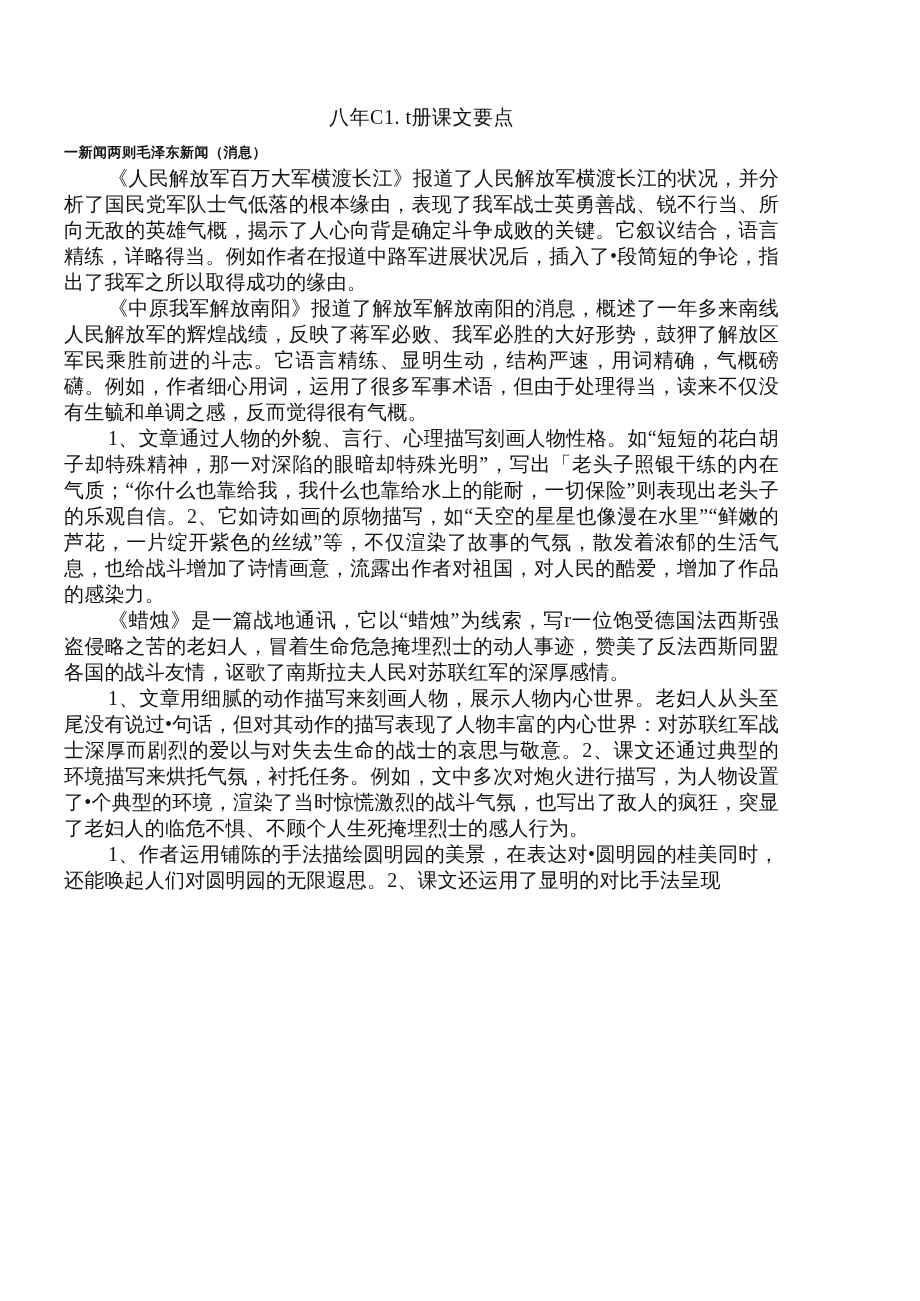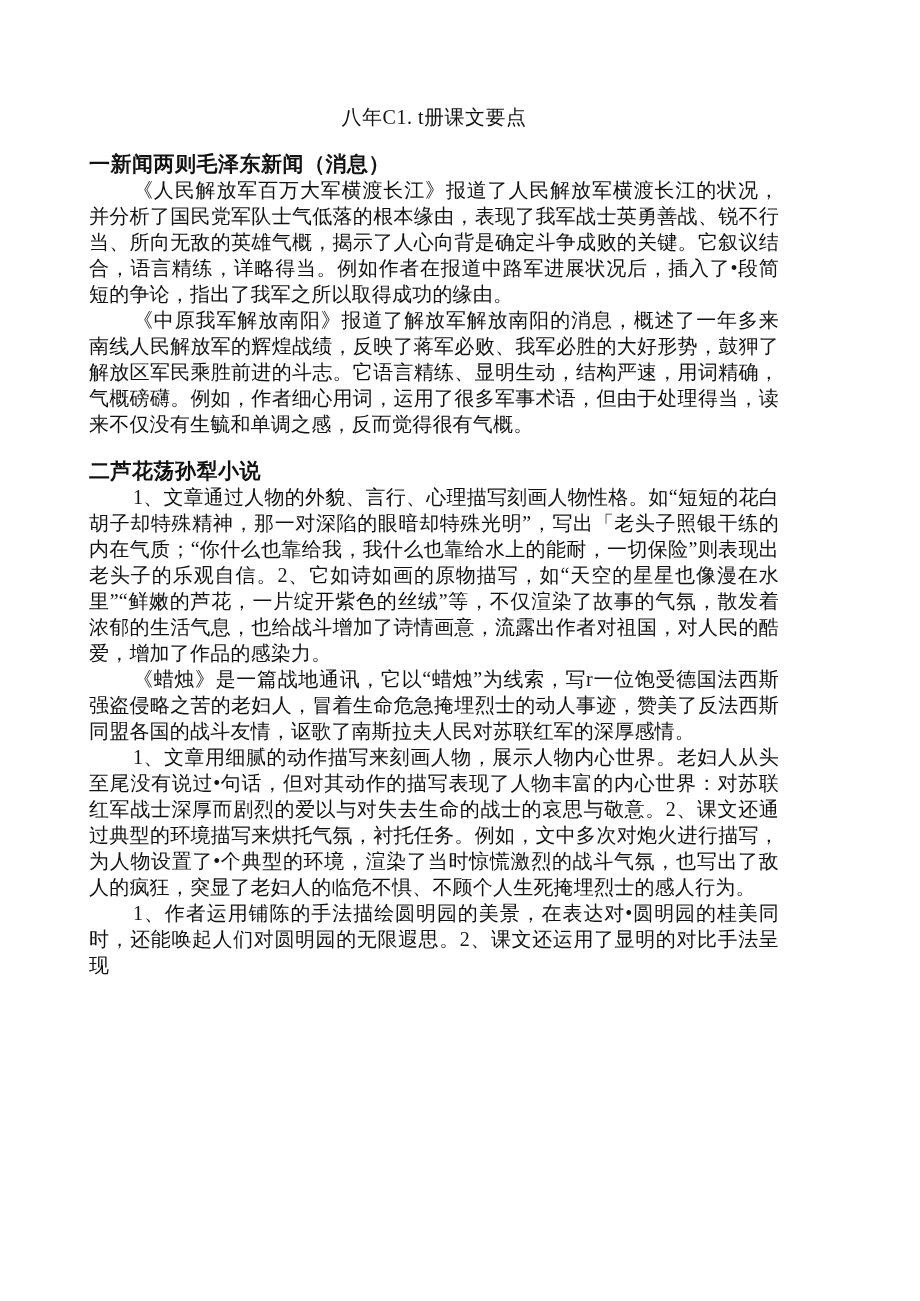--- a/index.html
+++ b/index.html
@@ -11,36 +11,36 @@
     width: 920px;
     height: 1301px;
     position: relative;
     overflow: hidden;
     font-family: "Liberation Serif", "DejaVu Serif", serif;
     color: #121212;
   }
   .page {
     box-sizing: border-box;
     width: 856px;
-    padding: 104px 77px 40px 89px;
+    padding: 104px 77px 40px 64px;
   }
   .doc-title {
     text-align: center;
     font-size: 20px;
     line-height: 26px;
     font-weight: normal;
     margin: 0;
     letter-spacing: 0.5px;
   }
   .sec-heading {
     font-family: "Liberation Sans", "DejaVu Sans", sans-serif;
     font-weight: bold;
-    font-size: 21px;
+    font-size: 14px;
     line-height: 26px;
-    margin: 21px 0 0 0;
+    margin: 9px 0 0 0;
     letter-spacing: 0.5px;
   }
   .body-para {
     font-size: 20px;
     line-height: 26px;
     margin: 0;
     text-align: justify;
     text-justify: inter-character;
     text-indent: 2.2em;
     letter-spacing: 0.2px;
@@ -50,21 +50,20 @@
 <body>
 
 <div class="page">
 
   <div class="doc-title">八年C1. t册课文要点</div>
 
   <h2 class="sec-heading">一新闻两则毛泽东新闻（消息）</h2>
   <p class="body-para">《人民解放军百万大军横渡长江》报道了人民解放军横渡长江的状况，并分析了国民党军队士气低落的根本缘由，表现了我军战士英勇善战、锐不行当、所向无敌的英雄气概，揭示了人心向背是确定斗争成败的关键。它叙议结合，语言精练，详略得当。例如作者在报道中路军进展状况后，插入了•段简短的争论，指出了我军之所以取得成功的缘由。</p>
   <p class="body-para">《中原我军解放南阳》报道了解放军解放南阳的消息，概述了一年多来南线人民解放军的辉煌战绩，反映了蒋军必败、我军必胜的大好形势，鼓狎了解放区军民乘胜前进的斗志。它语言精练、显明生动，结构严速，用词精确，气概磅礴。例如，作者细心用词，运用了很多军事术语，但由于处理得当，读来不仅没有生毓和单调之感，反而觉得很有气概。</p>
 
-  <h2 class="sec-heading">二芦花荡孙犁小说</h2>
   <p class="body-para">1、文章通过人物的外貌、言行、心理描写刻画人物性格。如“短短的花白胡子却特殊精神，那一对深陷的眼暗却特殊光明”，写出「老头子照银干练的内在气质；“你什么也靠给我，我什么也靠给水上的能耐，一切保险”则表现出老头子的乐观自信。2、它如诗如画的原物描写，如“天空的星星也像漫在水里”“鲜嫩的芦花，一片绽开紫色的丝绒”等，不仅渲染了故事的气氛，散发着浓郁的生活气息，也给战斗增加了诗情画意，流露出作者对祖国，对人民的酷爱，增加了作品的感染力。</p>
 
   <p class="body-para">《蜡烛》是一篇战地通讯，它以“蜡烛”为线索，写r一位饱受德国法西斯强盗侵略之苦的老妇人，冒着生命危急掩埋烈士的动人事迹，赞美了反法西斯同盟各国的战斗友情，讴歌了南斯拉夫人民对苏联红军的深厚感情。</p>
   <p class="body-para">1、文章用细腻的动作描写来刻画人物，展示人物内心世界。老妇人从头至尾没有说过•句话，但对其动作的描写表现了人物丰富的内心世界：对苏联红军战士深厚而剧烈的爱以与对失去生命的战士的哀思与敬意。2、课文还通过典型的环境描写来烘托气氛，衬托任务。例如，文中多次对炮火进行描写，为人物设置了•个典型的环境，渲染了当时惊慌激烈的战斗气氛，也写出了敌人的疯狂，突显了老妇人的临危不惧、不顾个人生死掩埋烈士的感人行为。</p>
 
   <p class="body-para">1、作者运用铺陈的手法描绘圆明园的美景，在表达对•圆明园的桂美同时，还能唤起人们对圆明园的无限遐思。2、课文还运用了显明的对比手法呈现</p>
 
 </div>
 
 </body></html>

